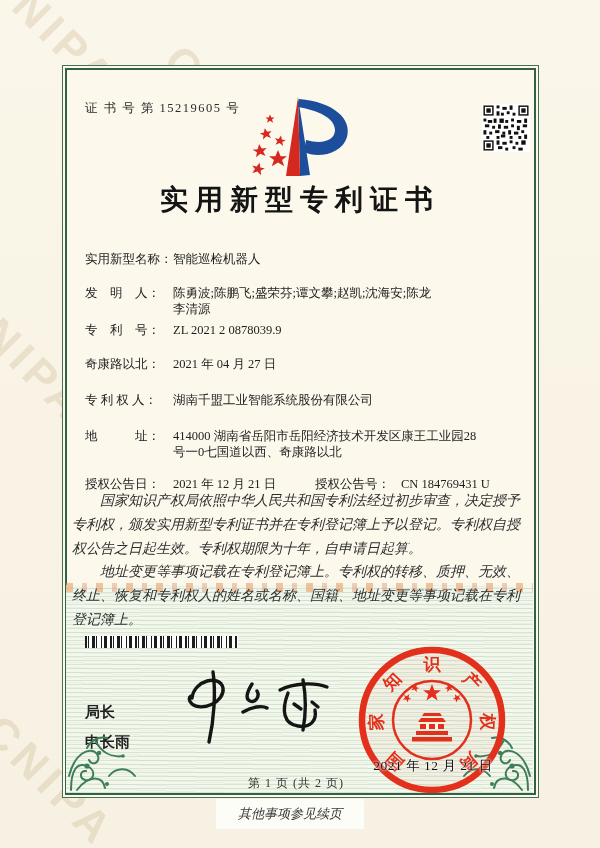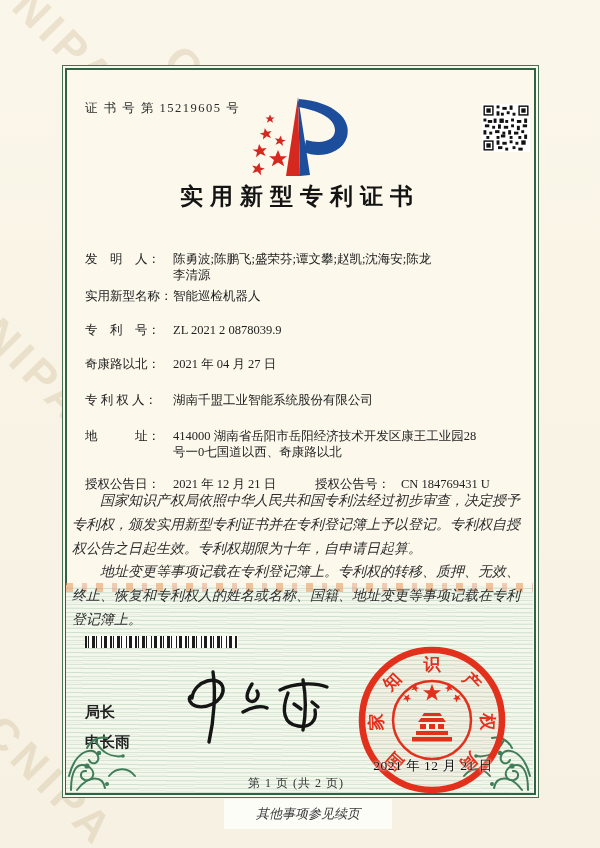--- a/index.html
+++ b/index.html
@@ -17,21 +17,21 @@
     background:repeating-linear-gradient(0deg,rgba(146,185,150,0.28) 0 1px,rgba(244,248,238,0) 1px 4px),
                repeating-linear-gradient(2deg,rgba(146,185,150,0.12) 0 1px,rgba(244,248,238,0) 1px 5px),
                #f3f7ec;}
   .peach-band{position:absolute;left:66px;top:583px;width:467px;height:9px;
     background:repeating-linear-gradient(90deg,rgba(233,152,92,0.55) 0 7px,rgba(233,152,92,0) 7px 16px,rgba(224,120,80,0.35) 16px 21px,rgba(233,152,92,0) 21px 30px);}
 
   .cert-no{position:absolute;left:85px;top:100px;font-size:12.5px;letter-spacing:1.5px;color:#2a2a2a;}
   .logo{position:absolute;left:246px;top:92px;}
   .qr{position:absolute;left:482px;top:104px;}
 
-  .title{position:absolute;left:0;right:0;top:181px;text-align:center;font-size:23px;font-weight:bold;letter-spacing:7px;color:#141414;}
+  .title{position:absolute;left:0;right:0;top:181px;text-align:center;font-size:28px;font-weight:bold;letter-spacing:7px;color:#141414;}
 
   .fields{position:absolute;left:85px;top:251px;width:450px;font-size:12.5px;color:#1e1e1e;line-height:16px;}
   .row{display:flex;align-items:flex-start;}
   .lbl{flex:0 0 88px;white-space:nowrap;color:#222;}
   .val{flex:1;}
   .val-date{flex:0 0 142px;}
   .mb18{margin-bottom:18px;}.mb20{margin-bottom:20px;}.mb5{margin-bottom:5px;}.mb2{margin-bottom:16px;}
 
   .legal{position:absolute;left:72px;top:489px;width:460px;font-size:14px;line-height:1.7;font-style:italic;color:#2d2d2d;}
   .legal p{margin:0;text-indent:2em;}
@@ -40,21 +40,21 @@
     background:repeating-linear-gradient(90deg,#1c1c1c 0 2px,#fdfdfd 2px 3px,#1c1c1c 3px 4px,#fdfdfd 4px 7px,#1c1c1c 7px 10px,#fdfdfd 10px 11px,#1c1c1c 11px 12px,#fdfdfd 12px 16px,#1c1c1c 16px 17px,#fdfdfd 17px 19px,#1c1c1c 19px 22px,#fdfdfd 22px 25px);}
 
   .officer{position:absolute;left:85px;top:703px;font-family:"Liberation Sans","DejaVu Sans",sans-serif;font-weight:bold;font-size:15px;color:#222;}
   .officer .name{margin-top:11px;}
   .signature{position:absolute;left:172px;top:666px;z-index:4;}
 
   .seal{position:absolute;left:352px;top:640px;z-index:5;}
   .seal-date{position:absolute;left:357px;top:757px;width:152px;text-align:center;font-size:13.5px;letter-spacing:0.5px;color:#111;z-index:6;text-shadow:0 0 3px #fdfdf5,0 0 2px #fdfdf5;}
 
   .page-num{position:absolute;left:0;right:8px;top:775px;text-align:center;font-size:12px;letter-spacing:1px;color:#333;z-index:3;}
-  .note-box{position:absolute;left:224px;top:799px;width:168px;height:30px;background:#fdfdf8;z-index:2;
+  .note-box{position:absolute;left:216px;top:799px;width:148px;height:30px;background:#fdfdf8;z-index:2;
     text-align:center;line-height:30px;font-size:13px;font-style:italic;color:#3a3a3a;}
 
   .corner{position:absolute;z-index:2;}
   .corner.br{transform:scaleX(-1);}
 </style>
 </head>
 <body>
 
 <div class="stage">
 
@@ -179,30 +179,30 @@
       <rect x="11" y="29" width="3" height="2"></rect>
         <rect x="16" y="30" width="2" height="2"></rect>
         <rect x="21" y="29" width="2" height="2"></rect>
         <rect x="25" y="30" width="3" height="2"></rect>
     </g>
   </svg>
 
   <div class="title">实用新型专利证书</div>
 
   <div class="fields">
+    <div class="row mb18">
+      <span class="lbl">实用新型名称：</span>
+      <span class="val">智能巡检机器人</span>
+    </div>
     <div class="row mb5">
       <span class="lbl">发　明　人：</span>
       <span class="val">
         <span style="display:block;">陈勇波;陈鹏飞;盛荣芬;谭文攀;赵凯;沈海安;陈龙</span>
         <span style="display:block;">李清源</span>
       </span>
-    </div>
-    <div class="row mb18">
-      <span class="lbl">实用新型名称：</span>
-      <span class="val">智能巡检机器人</span>
     </div>
     <div class="row mb18">
       <span class="lbl">专　利　号：</span>
       <span class="val">ZL 2021 2 0878039.9</span>
     </div>
     <div class="row mb20">
       <span class="lbl">奇康路以北：</span>
       <span class="val">2021 年 04 月 27 日</span>
     </div>
     <div class="row mb20">

